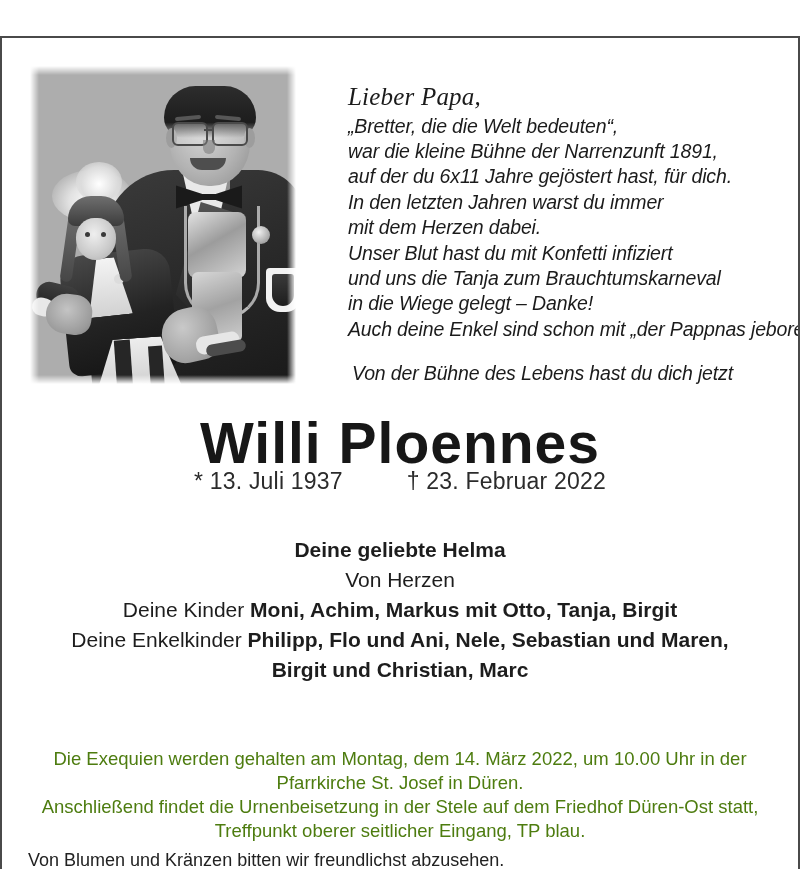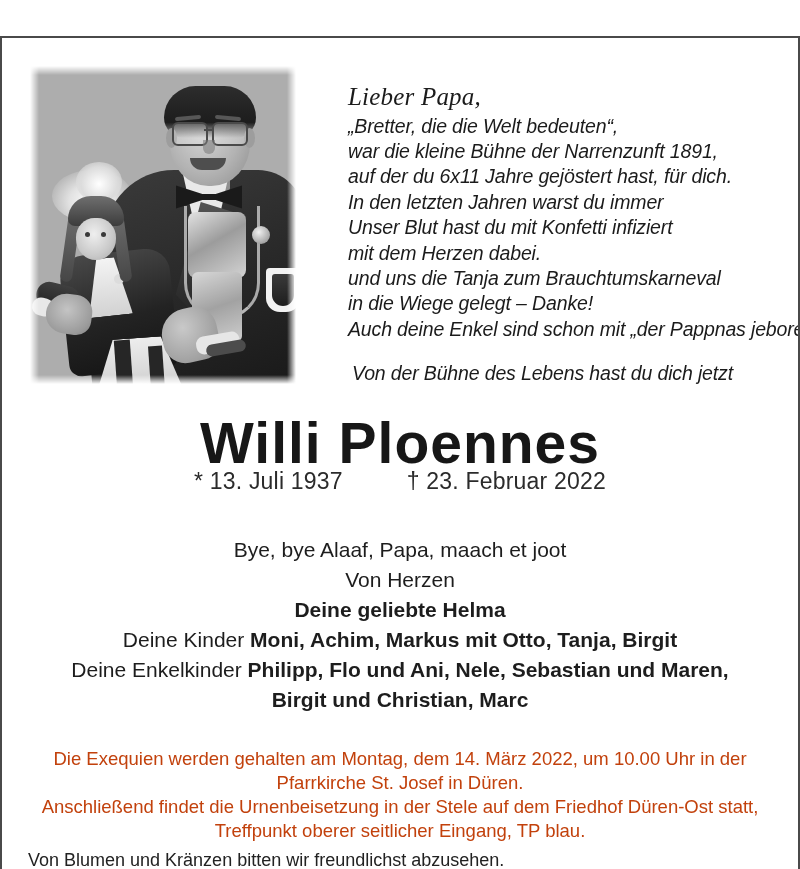--- a/index.html
+++ b/index.html
@@ -322,21 +322,21 @@
   .family b { font-weight: 700; }
   .fam-bold-line { font-weight: 700; }
 
   
   .service {
     position: absolute;
     left: 26px;
     right: 26px;
     top: 709px;
     text-align: center;
-    color: #c2410c;
+    color: #4d7c0f;
     font-size: 18.5px;
     line-height: 24px;
   }
   .flowers {
     position: absolute;
     left: 26px; right: 26px;
     top: 812px;
     text-align: left;
     color: #222;
     font-size: 18px;
@@ -407,43 +407,42 @@
     </div>
   </div>
 
   <div class="poem">
     <div class="poem-salutation">Lieber Papa,</div>
     <div>
       <div class="poem-line">„Bretter, die die Welt bedeuten“,</div>
       <div class="poem-line">war die kleine Bühne der Narrenzunft 1891,</div>
       <div class="poem-line">auf der du 6x11 Jahre gejöstert hast, für dich.</div>
       <div class="poem-line">In den letzten Jahren warst du immer</div>
+      <div class="poem-line">mit dem Herzen dabei.</div>
       <div class="poem-line">Unser Blut hast du mit Konfetti infiziert</div>
-      <div class="poem-line">mit dem Herzen dabei.</div>
       <div class="poem-line">und uns die Tanja zum Brauchtumskarneval</div>
       <div class="poem-line">in die Wiege gelegt – Danke!</div>
       <div class="poem-line">Auch deine Enkel sind schon mit „der Pappnas jebore“</div>
     </div>
     <div class="poem-stanza-2">
       <div class="poem-line">Von der Bühne des Lebens hast du dich jetzt</div>
     </div>
   </div>
 
   <div class="name">Willi Ploennes</div>
 
   <div class="dates">
     <span class="d-birth"><span>*</span>
       <span>13. Juli 1937</span></span><span><span>†</span>
       <span>23. Februar 2022</span></span>
   </div>
 
   <div class="family">
-    <div class="fam-line">Bye, bye Alaaf, Papa, maach et joot</div>
+    <div class="fam-line fam-bold-line">Deine geliebte Helma</div>
     <div class="fam-line">Von Herzen</div>
-    <div class="fam-line fam-bold-line">Deine geliebte Helma</div>
     <div class="fam-line"><span>Deine Kinder </span><b>Moni, Achim, Markus mit Otto, Tanja, Birgit</b></div>
     <div class="fam-line"><span>Deine Enkelkinder </span><b>Philipp, Flo und Ani, Nele, Sebastian und Maren,</b></div>
     <div class="fam-line"><b>Birgit und Christian, Marc</b></div>
   </div>
 
   <div class="service">
     <div>Die Exequien werden gehalten am Montag, dem 14. März 2022, um 10.00 Uhr in der</div>
     <div>Pfarrkirche St. Josef in Düren.</div>
     <div>Anschließend findet die Urnenbeisetzung in der Stele auf dem Friedhof Düren-Ost statt,</div>
     <div>Treffpunkt oberer seitlicher Eingang, TP blau.</div>

